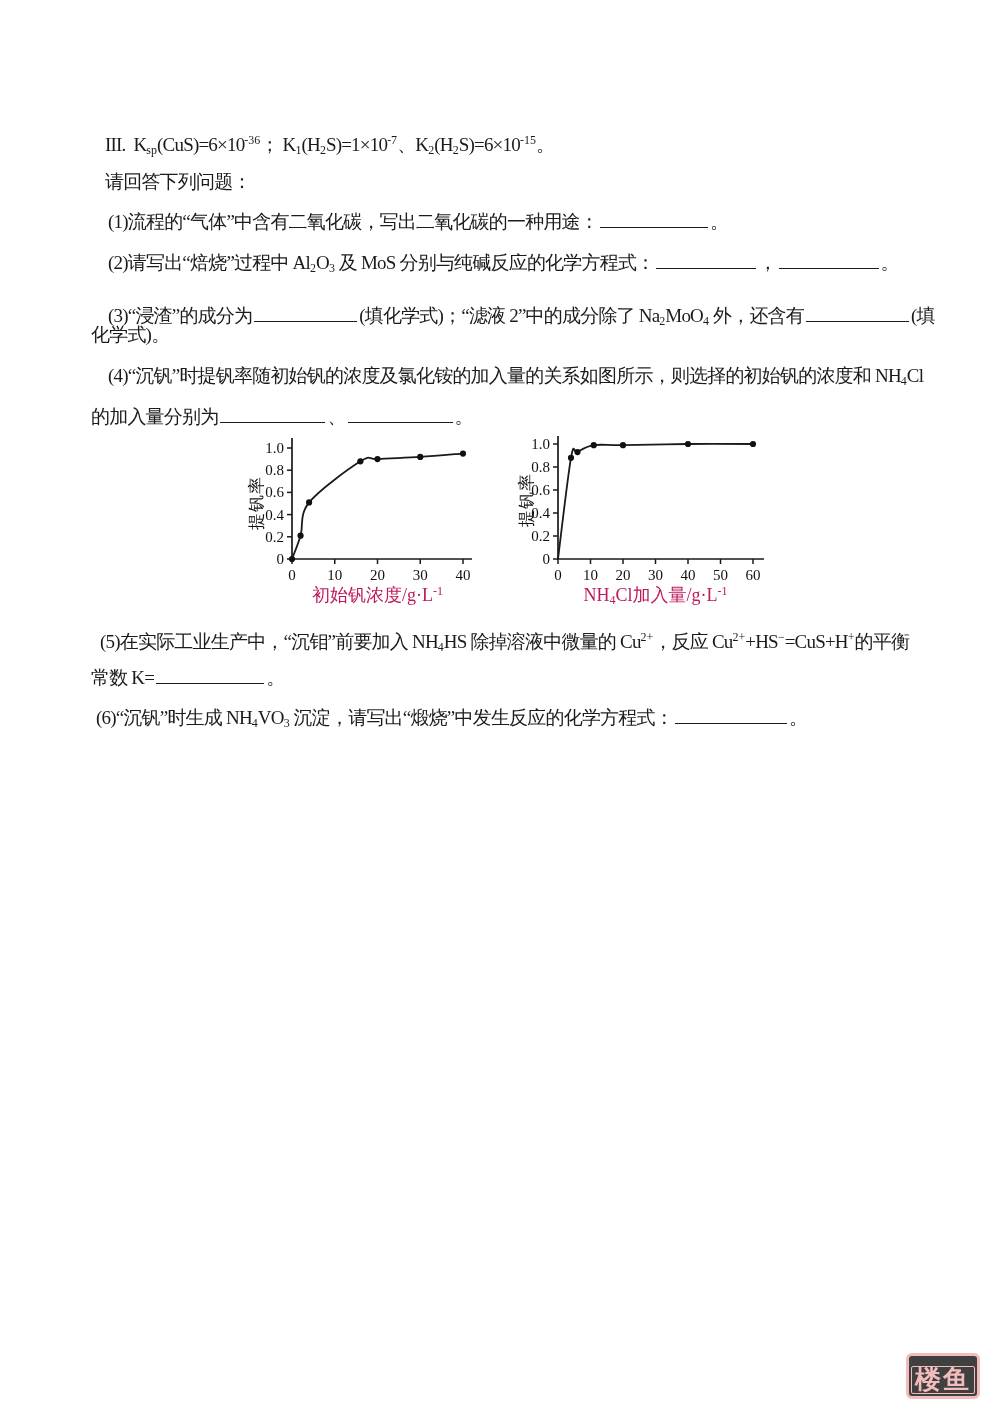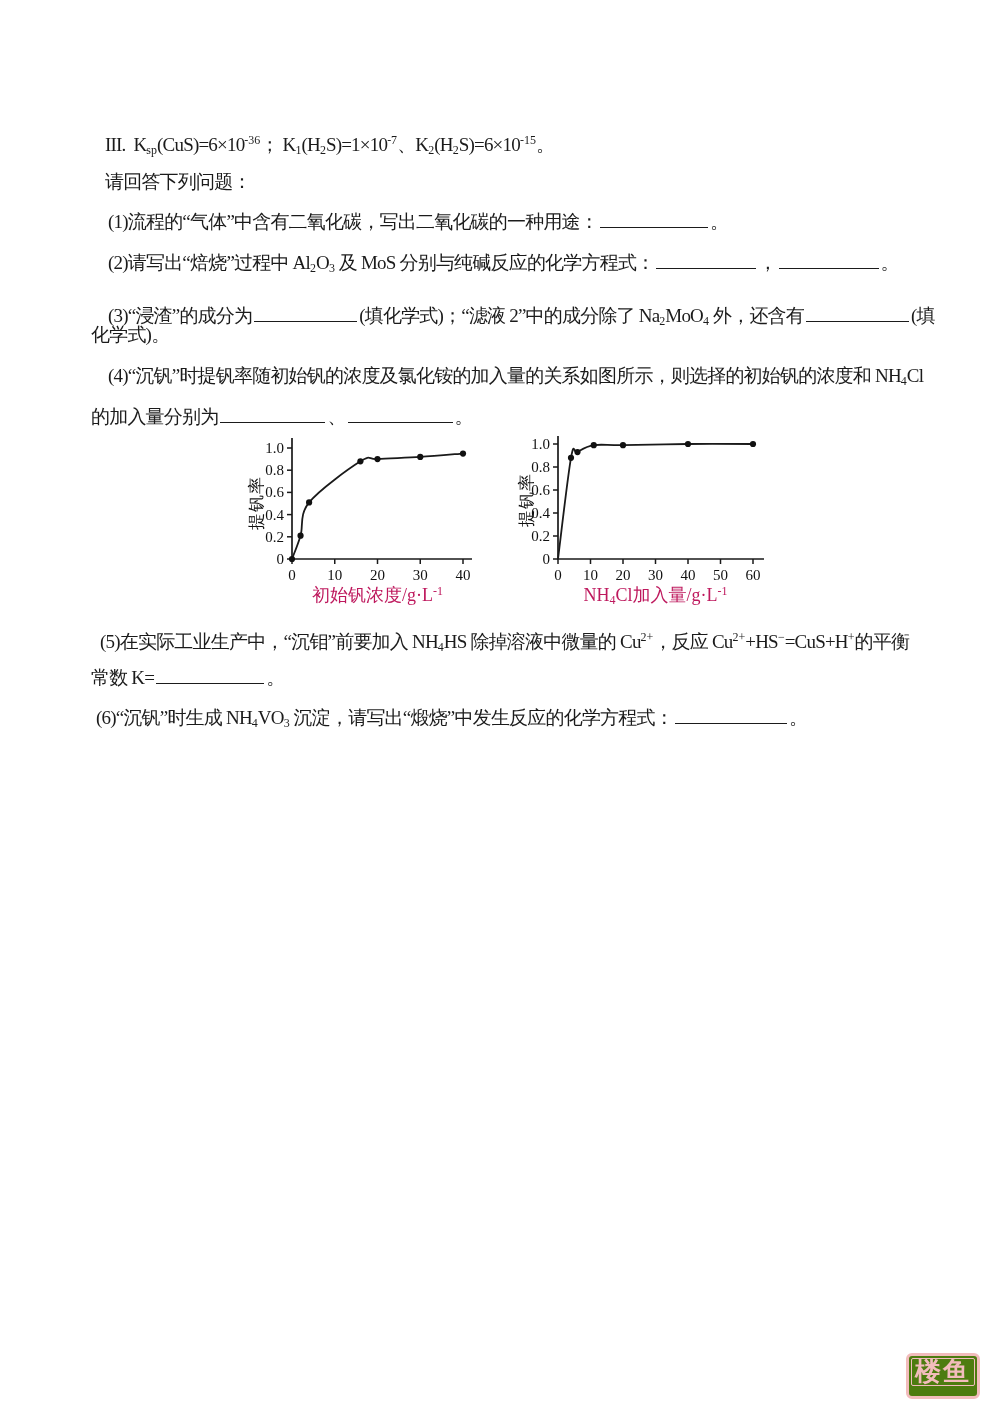--- a/index.html
+++ b/index.html
@@ -26,21 +26,21 @@
   .xlabel sup{font-size:12px;vertical-align:0.5em;}
   .ylabel{
     position:absolute;font-size:17px;color:#111;white-space:nowrap;letter-spacing:1px;
     transform:translate(-50%,-50%) rotate(-90deg);
   }
   #chart-0{left:232px;top:426px;width:250px;height:190px;}
   #chart-1{left:512px;top:426px;width:264px;height:190px;}
   .stamp{
     position:absolute;left:906px;top:1353px;width:64px;height:36px;
     border:3px solid #f2bcbc;border-radius:6px;padding:2px;
-    display:flex;align-items:flex-start;justify-content:center;background:#4d7c0f;
+    display:flex;align-items:flex-end;justify-content:center;background:#404040;
   }
   .stamp-inner{
     flex:1;border:1px solid #f2bcbc;border-radius:2px;
     display:flex;align-items:center;justify-content:center;overflow:hidden;
   }
   .stamp-inner span{
     font-weight:bold;font-size:26px;letter-spacing:2px;color:#f2bcbc;line-height:1;
     font-family:"Liberation Serif","DejaVu Serif",serif;
   }
 </style>

